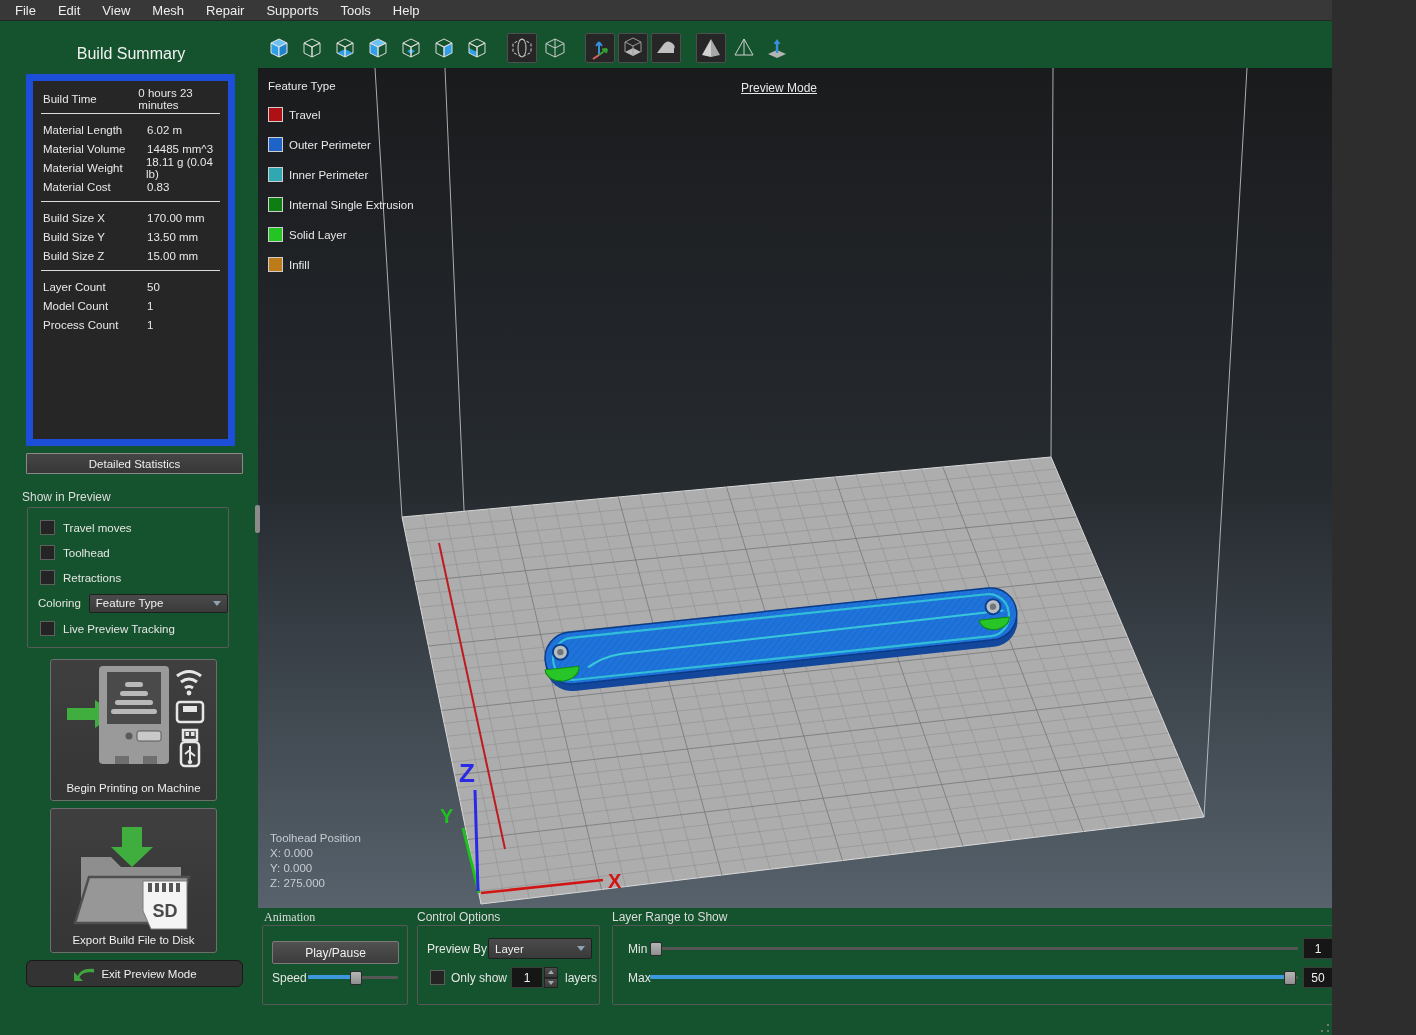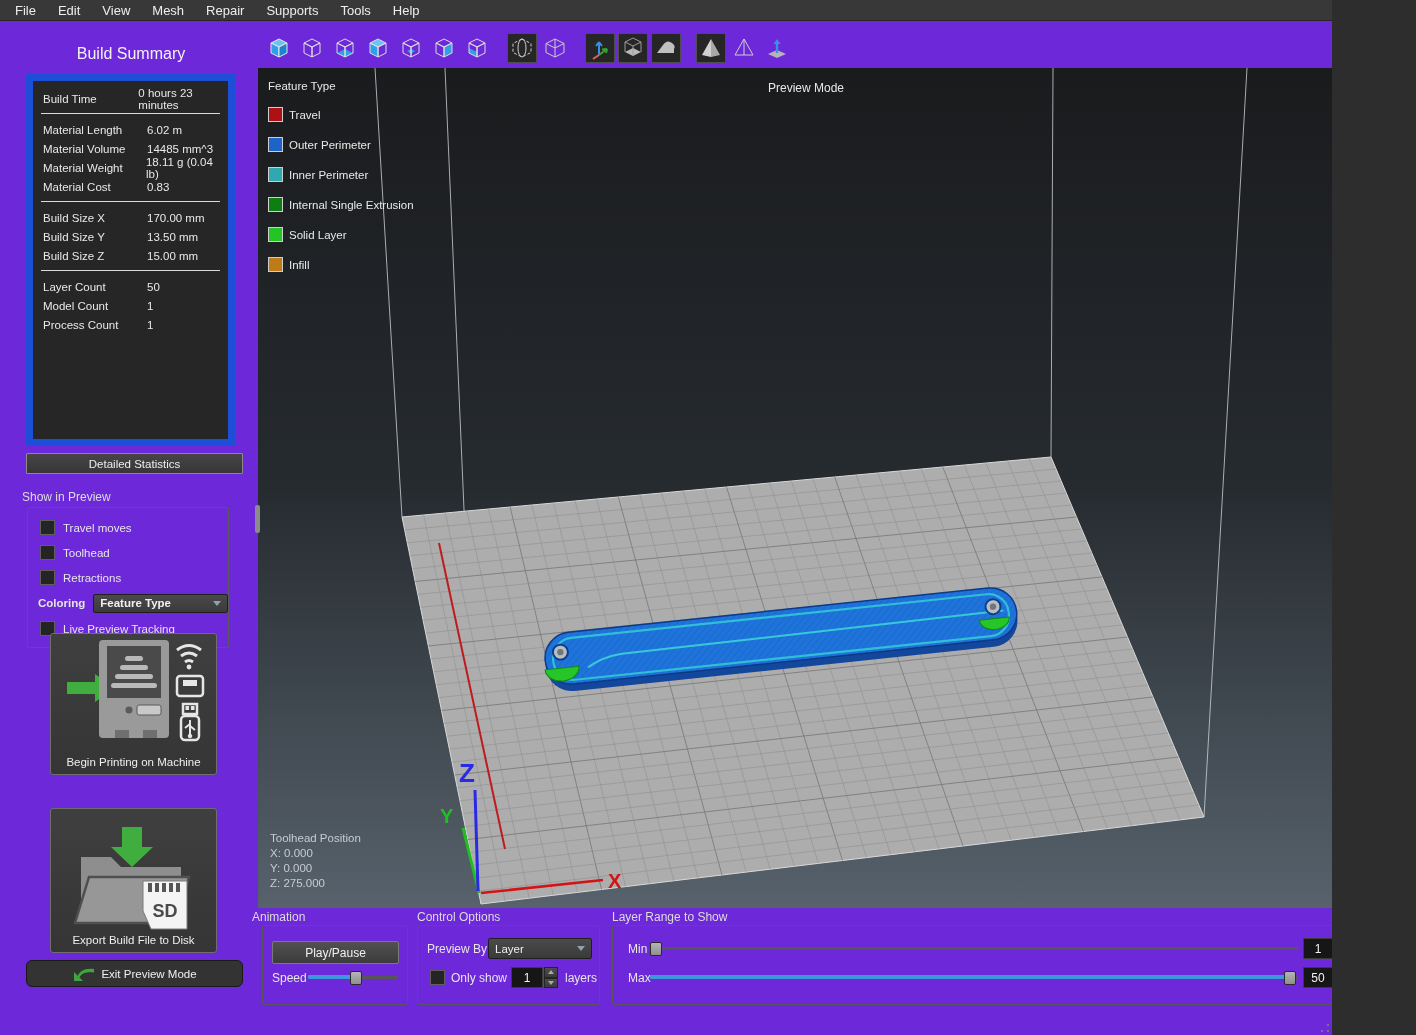--- a/index.html
+++ b/index.html
@@ -1,70 +1,70 @@
 <!DOCTYPE html>
 <html><head>
 <meta charset="utf-8">
 <style>
   html,body{margin:0;padding:0;background:#2d2d2d;}
-  #app{position:relative;width:1332px;height:1035px;background:#6d28d9;
+  #app{position:relative;width:1332px;height:1035px;background:#14532d;
        font-family:"Liberation Sans",sans-serif;color:#e4e4e4;overflow:hidden;
        -webkit-font-smoothing:antialiased;}
   
   #menubar{position:absolute;left:0;top:0;width:100%;height:21px;background:#383838;
            border-bottom:1px solid #262626;display:flex;align-items:center;padding-left:4px;box-sizing:border-box;}
   .menu-item{padding:2px 11px;font-size:13px;color:#eee;cursor:default;}
   
   .bs-title{position:absolute;left:8px;top:45px;width:246px;text-align:center;font-size:16px;color:#f2f2f2;}
   #summary-box{position:absolute;left:26px;top:74px;width:209px;height:372px;border:7px solid #1d4ed8;
                background:#262626;padding:8px 0 0 0;box-sizing:border-box;}
   .stat-row{display:flex;height:19px;align-items:center;font-size:11.5px;}
   .stat-label{width:104px;padding-left:10px;color:#e8e8e8;}
   .stat-value{color:#e8e8e8;}
   .sep{height:1px;background:#dcdcdc;margin:5px 8px 6px 8px;}
   #detailed-btn{position:absolute;left:26px;top:453px;width:215px;height:19px;background:linear-gradient(#454545,#373737);
                 border:1px solid #8a8a8a;font-size:11.5px;color:#eee;display:flex;align-items:center;justify-content:center;border-radius:1px;}
   #sip-label{position:absolute;left:22px;top:490px;font-size:12px;color:#dcdcdc;}
   #sip-box{position:absolute;left:27px;top:507px;width:202px;height:141px;border:1px solid #5a5a5a;border-radius:2px;box-sizing:border-box;padding-top:7px;}
   .check-row{display:flex;align-items:center;height:25px;padding-left:12px;font-size:11.5px;color:#e6e6e6;}
   .checkbox{width:13px;height:13px;background:#242424;border:1px solid #5f5f5f;margin-right:8px;flex:0 0 auto;}
-  .coloring-row{display:flex;align-items:center;height:26px;padding-left:10px;font-size:11.5px;font-weight:bold;}
+  .coloring-row{display:flex;align-items:center;height:26px;padding-left:10px;font-size:11.5px;}
   .dropdown{margin-left:8px;width:146px;height:19px;background:linear-gradient(#4a4a4a,#3a3a3a);border:1px solid #1f1f1f;
             border-radius:2px;display:flex;align-items:center;padding:0 6px;box-sizing:border-box;font-size:11.5px;color:#f0f0f0;}
   .dd-arrow{margin-left:auto;width:0;height:0;border-left:4px solid transparent;border-right:4px solid transparent;border-top:5px solid #8ea3b2;}
   .big-btn{position:absolute;left:50px;width:167px;background:linear-gradient(#3f3f3f,#353535);border:1px solid #6e6e6e;
            border-radius:3px;box-sizing:border-box;display:flex;flex-direction:column;align-items:center;justify-content:flex-end;}
-  #begin-btn{top:633px;height:142px;gap:12px;}
+  #begin-btn{top:659px;height:142px;gap:12px;}
   #export-btn{top:808px;height:145px;}
   .big-btn-label{font-size:11.5px;color:#eee;margin-bottom:6px;}
   #exit-btn{position:absolute;left:26px;top:960px;width:215px;height:25px;background:#333333;border:1px solid #191919;
             display:flex;align-items:center;justify-content:center;font-size:11.5px;color:#efefef;border-radius:6px;}
   
   #toolbar{position:absolute;left:264px;top:31px;height:34px;display:flex;align-items:center;}
   .tb-btn{width:30px;height:30px;display:flex;align-items:center;justify-content:center;margin-right:3px;border-radius:2px;}
   .tb-btn.pressed{background:#262626;border:1px solid #4e4e4e;box-sizing:border-box;}
   .tb-gap{width:12px;}
   
   #viewport{position:absolute;left:258px;top:68px;width:1100px;height:840px;background:#1b1c1e;}
-  #preview-mode{position:absolute;left:488px;top:13px;width:120px;text-align:center;font-size:12px;color:#e8e8e8;}
+  #preview-mode{position:absolute;left:461px;top:13px;width:120px;text-align:center;font-size:12px;color:#e8e8e8;text-decoration:underline;}
   #legend{position:absolute;left:10px;top:12px;font-size:11.5px;color:#e9e9e9;}
   .legend-row{display:flex;align-items:center;height:15px;margin-top:15px;}
   .legend-swatch{width:13px;height:13px;border:1px solid #cfcfcf;margin-right:6px;flex:0 0 auto;}
   #legend-title{margin-bottom:5px;}
   #toolhead-pos{position:absolute;left:12px;top:763px;font-size:11.5px;color:#c6cbd0;line-height:15px;}
   #vp-grip{position:absolute;left:-3px;top:437px;width:5px;height:28px;background:#8b8b8b;border-radius:2px;}
   
   .right-btn{position:absolute;left:1366px;width:38px;height:38px;background:#2f2f2f;border:1px solid #5a5a5a;border-radius:3px;
              box-sizing:border-box;display:flex;align-items:center;justify-content:center;}
   #btn-crosssec{top:469px;}
   #btn-variables{top:522px;}
   
   .grp-label{position:absolute;font-size:12px;color:#dcdcdc;top:910px;}
   .grp-box{position:absolute;top:925px;height:80px;border:1px solid #575757;border-radius:2px;box-sizing:border-box;}
-  #anim-label{left:252px;} #anim-box{left:262px;width:146px;}
+  #anim-label{left:264px;font-family:Liberation Serif, serif;} #anim-box{left:262px;width:146px;}
   #ctrl-label{left:417px;} #ctrl-box{left:417px;width:183px;}
   #range-label{left:612px;} #range-box{left:612px;width:746px;}
   #play-btn{position:absolute;left:272px;top:941px;width:125px;height:21px;background:linear-gradient(#515151,#3c3c3c);
             border:1px solid #7a7a7a;border-radius:2px;font-size:12px;color:#f0f0f0;display:flex;align-items:center;justify-content:center;}
   #speed-label{position:absolute;left:272px;top:971px;font-size:12px;color:#e6e6e6;}
   .slider{position:absolute;}
   .slider .track{position:absolute;left:0;right:0;top:5px;height:3px;background:#565656;border-radius:1px;}
   .slider .fill{position:absolute;left:0;top:4px;height:4px;background:#3d97dd;border-radius:1px;}
   .slider .handle{position:absolute;top:0;width:12px;height:14px;background:linear-gradient(#b5b5b5,#8f8f8f);
                   border:1px solid #2c2c2c;border-radius:2px;box-sizing:border-box;}

